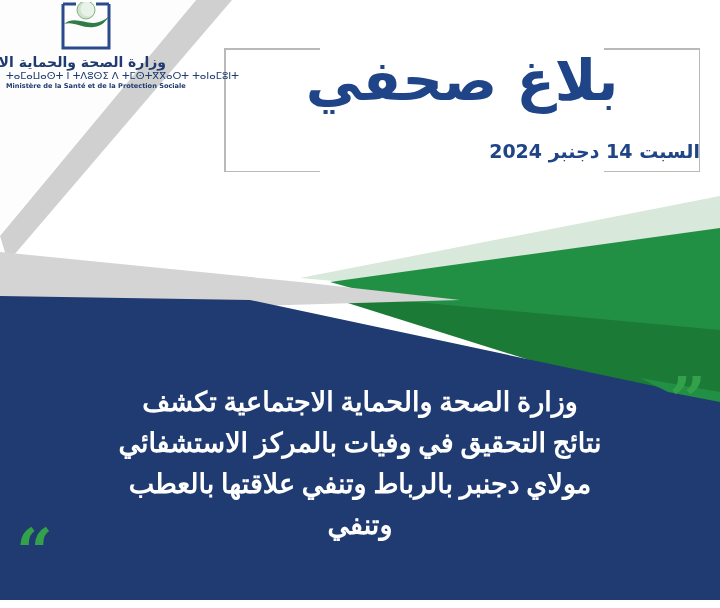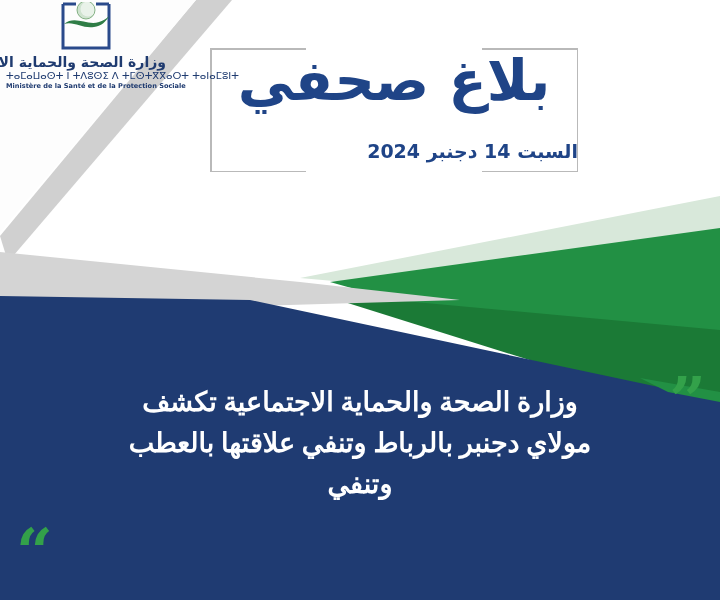--- a/index.html
+++ b/index.html
@@ -67,23 +67,23 @@
     color: #1f3b70;
     line-height: 1.25;
     white-space: nowrap;
     direction: ltr;
     text-align: right;
   }
 
   
   .title-frame {
     position: absolute;
-    left: 210px;
+    left: 224px;
     top: 48px;
-    width: 368px;
+    width: 476px;
     height: 124px;
     z-index: 5;
   }
   .frame-edge {
     position: absolute;
     background: #b9b9b9;
   }
   .frame-left   { left: 0;   top: 0;    width: 1.5px; height: 124px; }
   .frame-right  { right: 0;  top: 0;    width: 1.5px; height: 124px; }
   .frame-top-l  { left: 0;   top: 0;    width: 96px;  height: 1.5px; }
@@ -214,17 +214,18 @@
 
     <div class="press-title">بلاغ صحفي</div>
     <div class="press-date">السبت 14 دجنبر 2024</div>
   </div>
 
   <div class="quote quote-close">”</div>
   <div class="quote quote-open">“</div>
 
   <div class="headline">
     <span class="headline-line">وزارة الصحة والحماية الاجتماعية تكشف</span>
+    <span class="headline-line">نتائج التحقيق في وفيات بالمركز الاستشفائي</span>
     <span class="headline-line">مولاي دجنبر بالرباط وتنفي علاقتها بالعطب</span>
     <span class="headline-line last">وتنفي</span>
   </div>
 
 </div>
 
 </body></html>

